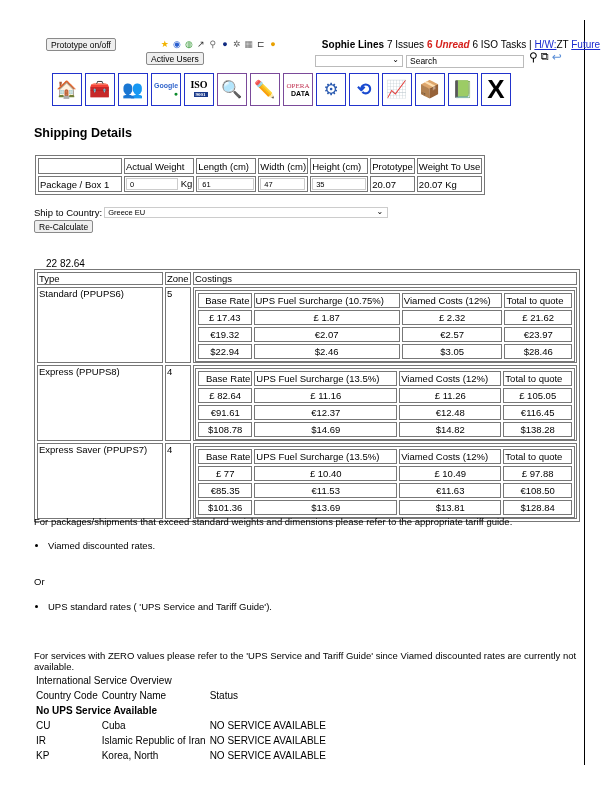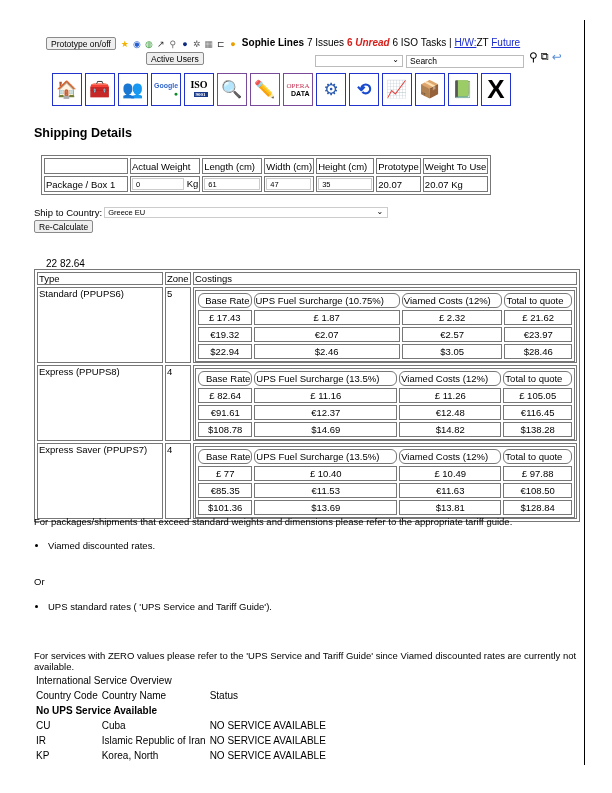--- a/index.html
+++ b/index.html
@@ -1,21 +1,21 @@
 <!DOCTYPE html>
 <html><head>
 <meta charset="utf-8">
 <style>
   html, body { margin:0; padding:0; background:#fff; }
   body { width:612px; height:793px; position:relative; overflow:hidden;
          font-family:"Liberation Sans", sans-serif; font-size:10px; color:#000; }
   .vline { position:absolute; left:584px; top:20px; width:1px; height:745px; background:#000; }
 
   
-  .topbar { position:absolute; left:46px; top:37px; height:14px; display:flex; white-space:nowrap; }
+  .topbar { position:absolute; left:46px; top:37px; height:14px; display:flex; align-items:center; white-space:nowrap;gap:40px; }
   .btn { font-family:"Liberation Sans", sans-serif; font-size:8.5px; background:#efefef; border:1px solid #8a8a8a;
          border-radius:2px; padding:1px 4px; height:13px; line-height:10px; color:#000; box-sizing:border-box; cursor:pointer; }
   .mini-icons { display:flex; align-items:center; margin-left:4px; gap:2px; }
   .mi { width:10px; height:10px; display:inline-block; font-size:9px; line-height:10px; text-align:center; }
   .userline { margin-left:4px; font-size:10px; }
   .userline b { font-weight:bold; }
   .red { color:#d6201c; font-weight:bold; }
   .redi { color:#d6201c; font-style:italic; font-weight:bold; }
   a.lnk { color:#1a2bd0; text-decoration:underline; }
 
@@ -29,37 +29,37 @@
   
   .iconrow { position:absolute; left:52px; top:73px; display:flex; gap:3px; }
   .bi { width:30px; height:33px; border:1px solid #2233cc; box-sizing:border-box; display:flex; align-items:center; justify-content:center;
         font-size:17px; background:#fff; cursor:pointer; overflow:hidden; }
   .bi.purple { border-color:#7a4a9a; }
   .bi small { font-size:7px; font-weight:bold; line-height:8px; text-align:right; }
 
   h2 { position:absolute; left:34px; top:126px; margin:0; font-size:12.5px; font-weight:bold; }
 
   
-  table.ship { position:absolute; left:41px; top:155px; border-collapse:separate; border-spacing:2px; border:1px solid #777;
+  table.ship { position:absolute; left:35px; top:155px; border-collapse:separate; border-spacing:2px; border:1px solid #777;
                font-size:9.5px; }
   table.ship td { border:1px solid #777; padding:0 1px; height:14px; white-space:nowrap; }
   .inp { display:inline-block; border:1px solid #ccc; height:12px; font-size:7.5px; line-height:12px; padding-left:3px; box-sizing:border-box; vertical-align:middle; }
   .ship-row2 { position:absolute; left:34px; top:207px; font-size:9.5px; display:flex; align-items:center; }
   .country-sel { margin-left:2px; width:284px; height:11px; border:1px solid #ccc; font-size:7.5px; line-height:10px; padding-left:3px; box-sizing:border-box; position:relative; }
   .country-sel .chev { position:absolute; right:4px; top:-1px; font-size:8px; }
   .recalc { position:absolute; left:34px; top:220px; }
 
   .rate-line { position:absolute; left:46px; top:258px; font-size:10px; }
 
   
   table.cost { position:absolute; left:34px; top:269px; width:546px; border-collapse:separate; border-spacing:2px; border:1px solid #777; font-size:9.5px; }
   table.cost > tbody > tr > td { border:1px solid #777; padding:0 1px; vertical-align:top; }
   table.inner { border-collapse:separate; border-spacing:2px; border:1px solid #777; width:100%; margin-top:2px; font-size:9.5px; }
   table.inner td { border:1px solid #777; text-align:center; padding:0 1px; height:13px; white-space:nowrap; }
-  table.inner tr.hdr td { text-align:left;border-radius:6px; }
+  table.inner tr.hdr td { text-align:left; }
   table.inner tr.hdr td.c1 { text-align:right; }
 
   .para { position:absolute; left:34px; font-size:9.5px; }
   ul.bl { margin:0; padding-left:14px; }
   ul.bl li { list-style:disc; padding-left:0; }
 
   table.overview { position:absolute; left:34px; top:674px; border-collapse:collapse; font-size:10px; }
   table.overview td { padding:1px 2px; height:13px; white-space:nowrap; vertical-align:top; }
 </style>
 </head>

